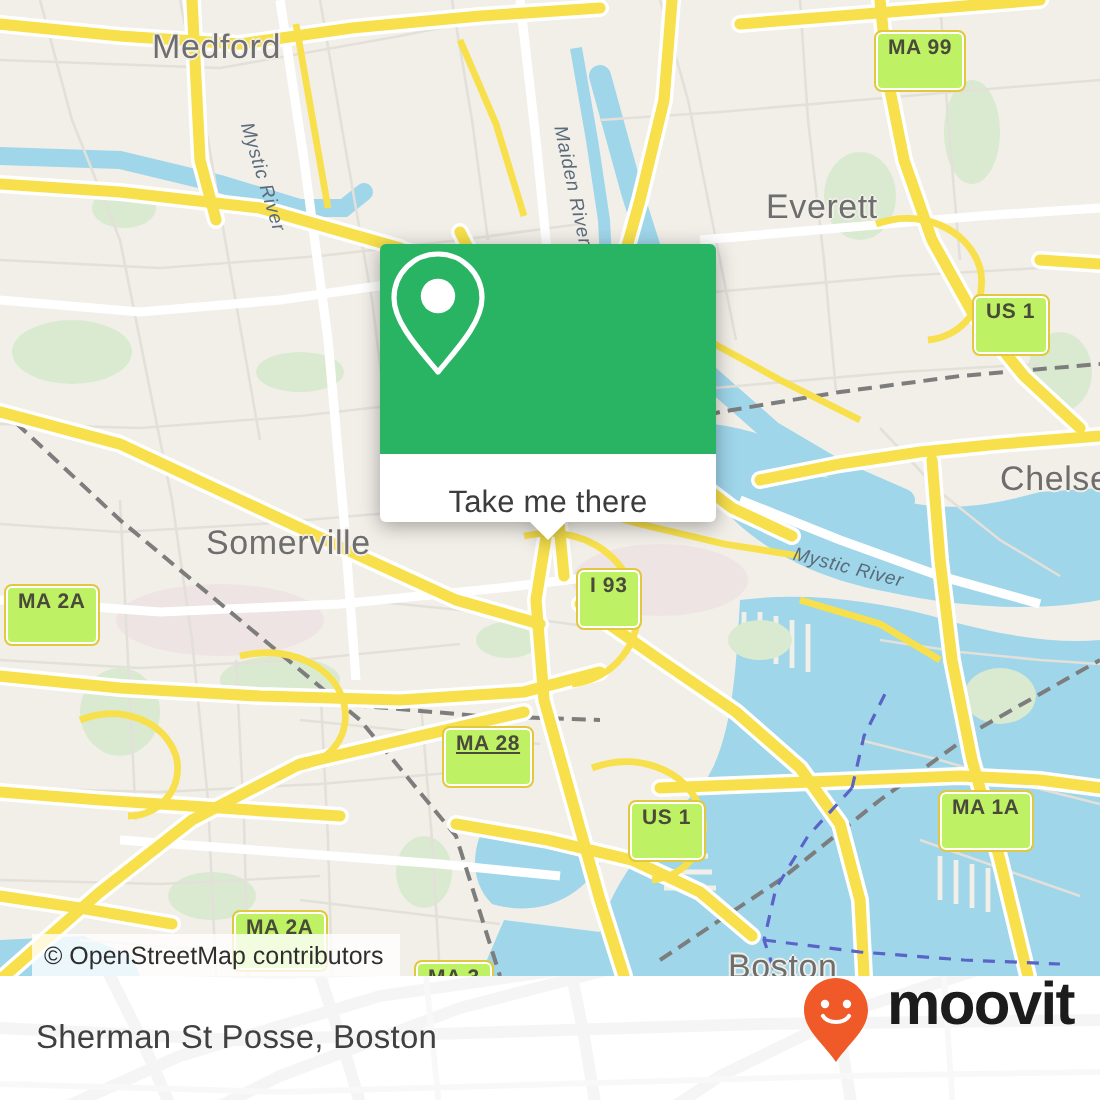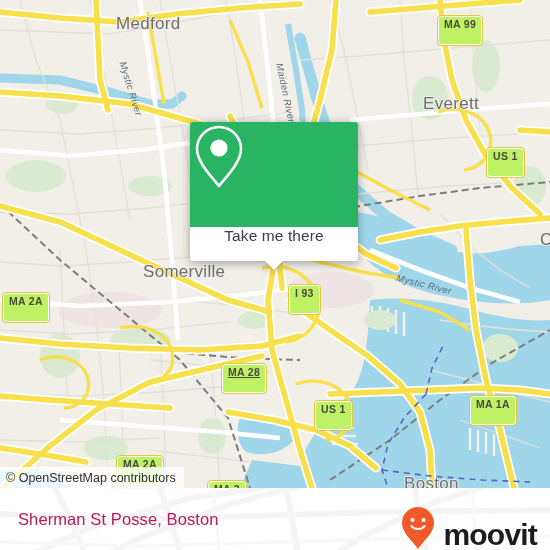--- a/index.html
+++ b/index.html
@@ -22,21 +22,20 @@
 
   .mlabel {
     position: absolute;
     color: #6e6e6e;
     font-size: 15px;
     letter-spacing: 0.3px;
     white-space: nowrap;
     text-shadow:
       1px 0 0 rgba(242,239,233,.95), -1px 0 0 rgba(242,239,233,.95),
       0 1px 0 rgba(242,239,233,.95), 0 -1px 0 rgba(242,239,233,.95);
-    margin-left: 40px;
   }
   .mlabel.big { font-size: 17px; }
 
   .river-label {
     position: absolute;
     color: #5b6b7a;
     font-size: 9.5px;
     font-style: italic;
     white-space: nowrap;
     letter-spacing: .4px;
@@ -54,21 +53,21 @@
     font-weight: bold;
     letter-spacing: .3px;
     padding: 1px 5px 14px 5px;
     line-height: 12px;
     white-space: nowrap;
   }
 
   
   #attribution {
     position: absolute;
-    left: 0; top: 467px;
+    left: 16px; top: 467px;
     height: 21px;
     padding: 0 8px 0 6px;
     display: flex; align-items: center;
     background: rgba(255,255,255,0.80);
     color: #2e2e2e;
     font-size: 12.5px;
     z-index: 30;
   }
 
   
@@ -82,21 +81,21 @@
   #popup-green {
     height: 105px;
     background: #28b463;
     border-radius: 3px 3px 0 0;
     display: flex; align-items: center; justify-content: center;
   }
   #popup-white {
     height: 34px;
     background: #ffffff;
     border-radius: 0 0 3px 3px;
-    display: flex; align-items: flex-start; justify-content: center;
+    display: flex; align-items: flex-end; justify-content: center;
     position: relative;
   }
   #popup-cta {
     color: #3c3c3c;
     font-size: 15.5px;
     letter-spacing: .1px;
   }
   #popup-tail {
     position: absolute;
     left: 50%; bottom: -9px;
@@ -113,28 +112,28 @@
     left: 0; top: 488px;
     width: 550px; height: 62px;
     background: #ffffff;
     overflow: hidden;
   }
   #footer-watermark { position: absolute; left: 0; top: -30px; opacity: .55; }
   #footer-title {
     position: absolute;
     left: 18px; top: 0; height: 62px;
     display: flex; align-items: center;
-    color: #be185d;
+    color: #404040;
     font-size: 16.5px;
     letter-spacing: .1px;
   }
   #brand {
     position: absolute;
     right: 13px; top: 0; height: 62px;
-    display: flex; align-items: flex-end; gap: 8px;
+    display: flex; align-items: flex-start; gap: 8px;
   }
   #brand-name {
     color: #1c1c1c;
     font-size: 30px;
     font-weight: bold;
     letter-spacing: -0.8px;
     line-height: 30px;
   }
 </style>
 </head>

